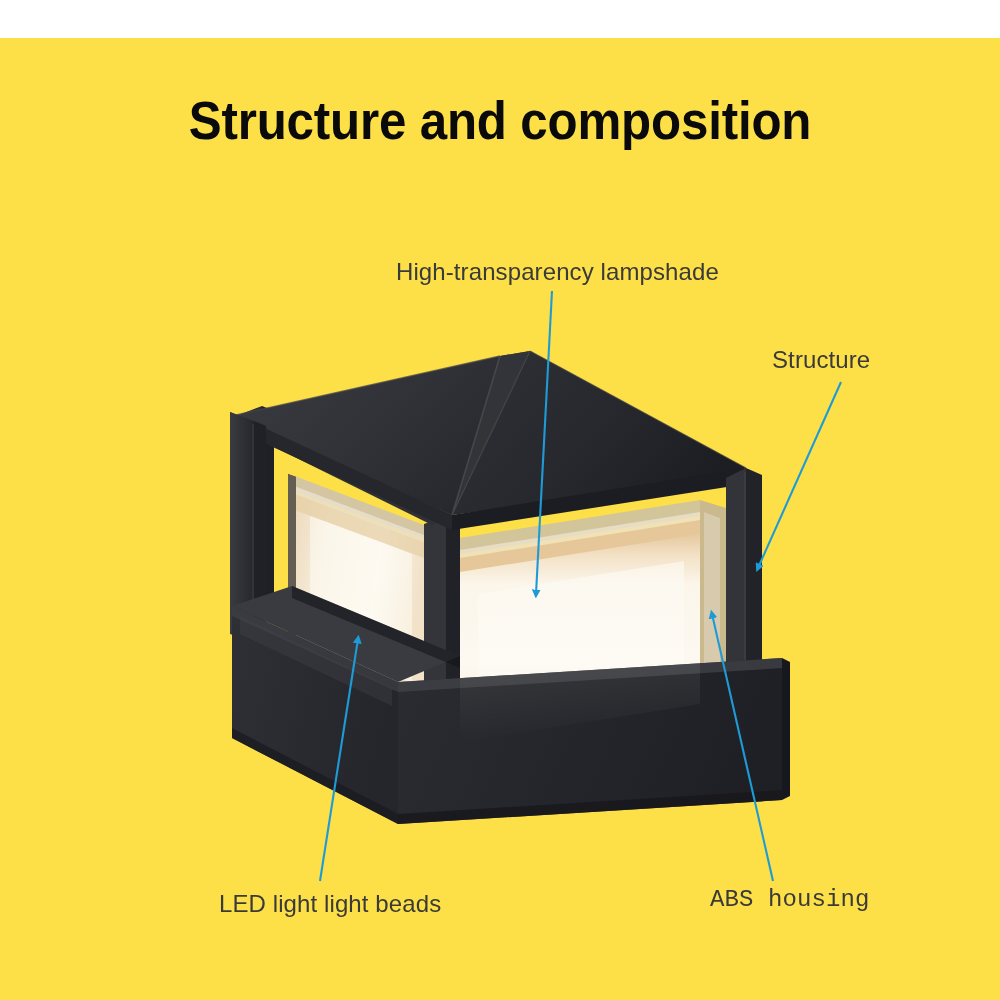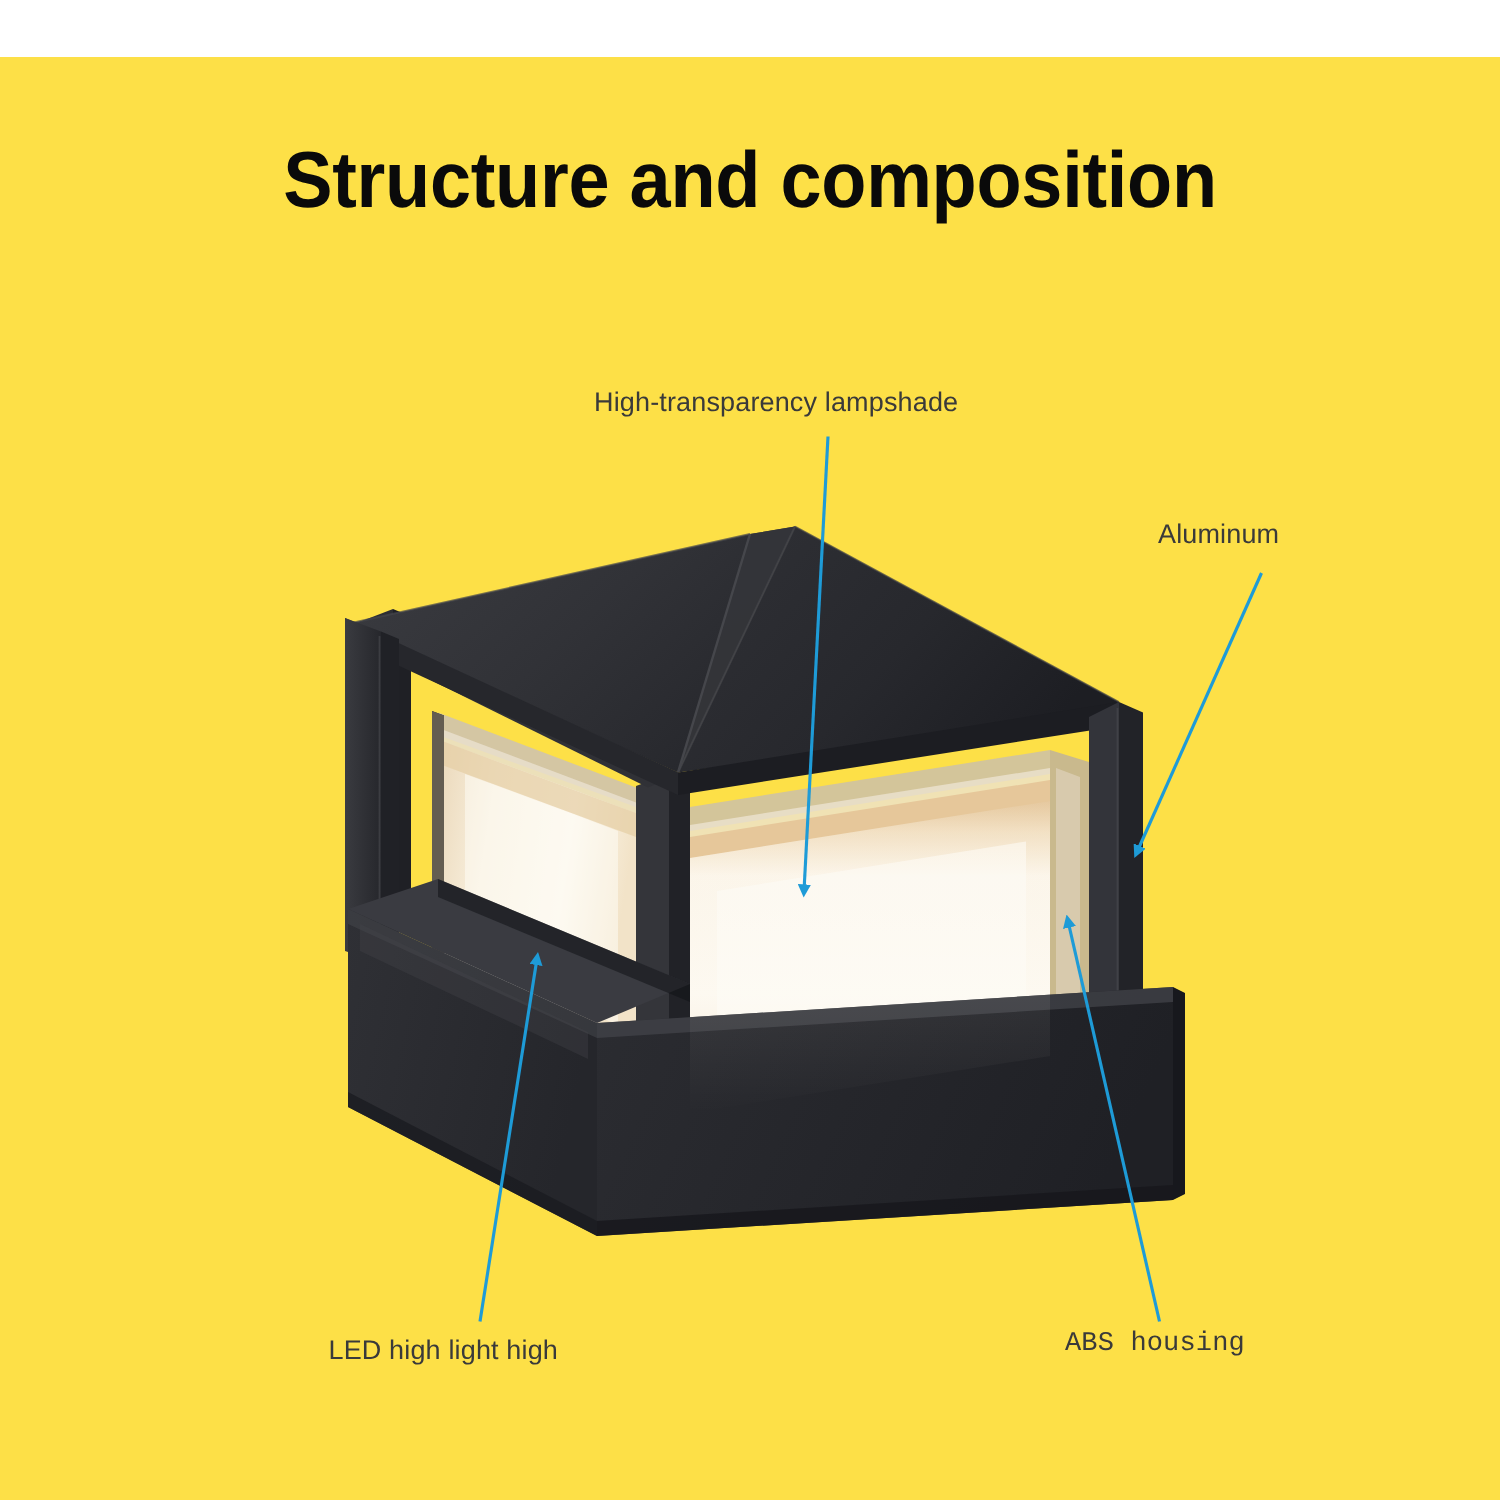--- a/index.html
+++ b/index.html
@@ -27,21 +27,21 @@
     font-weight: bold;
     color: #0a0a0a;
     letter-spacing: -0.2px;
     transform: scaleX(0.93);
     transform-origin: 50% 50%;
     white-space: nowrap;
   }
   .callout {
     position: absolute;
     font-family: "Liberation Sans", sans-serif;
-    font-size: 18px;
+    font-size: 24px;
     font-weight: 400;
     color: #3a3a3a;
     white-space: nowrap;
     letter-spacing: 0.1px;
   }
   #lbl-lampshade { left: 396px; top: 220px; }
   #lbl-aluminum  { left: 772px; top: 308px; }
   #lbl-led       { left: 219px; top: 852px; }
   #lbl-abs       { left: 710px; top: 848px; font-family: Liberation Mono, monospace; }
   svg.art {
@@ -233,19 +233,19 @@
     <g stroke="#1e9bd7" stroke-width="2.1" fill="none">
       <line x1="552" y1="253" x2="536" y2="556" marker-end="url(#arrowDot)"></line>
       <line x1="841" y1="344" x2="758" y2="530" marker-end="url(#arrowDot)"></line>
       <line x1="320" y1="843" x2="358" y2="601" marker-end="url(#arrowDot)"></line>
       <line x1="773" y1="843" x2="712" y2="576" marker-end="url(#arrowDot)"></line>
     </g>
   </svg>
 
   <div class="callout" id="lbl-lampshade">High-transparency lampshade</div>
 
-  <div class="callout" id="lbl-aluminum">Aluminum</div>
-
-  <div class="callout" id="lbl-led">LED high light high</div>
+  <div class="callout" id="lbl-aluminum">Structure</div>
+
+  <div class="callout" id="lbl-led">LED light light beads</div>
 
   <div class="callout" id="lbl-abs">ABS housing</div>
 
 </div>
 
 </body></html>

